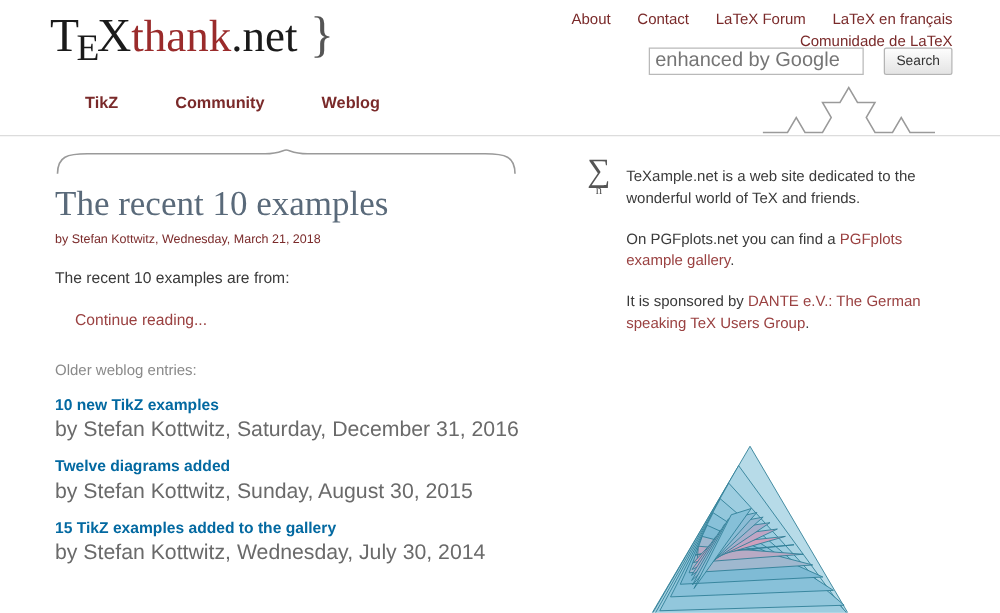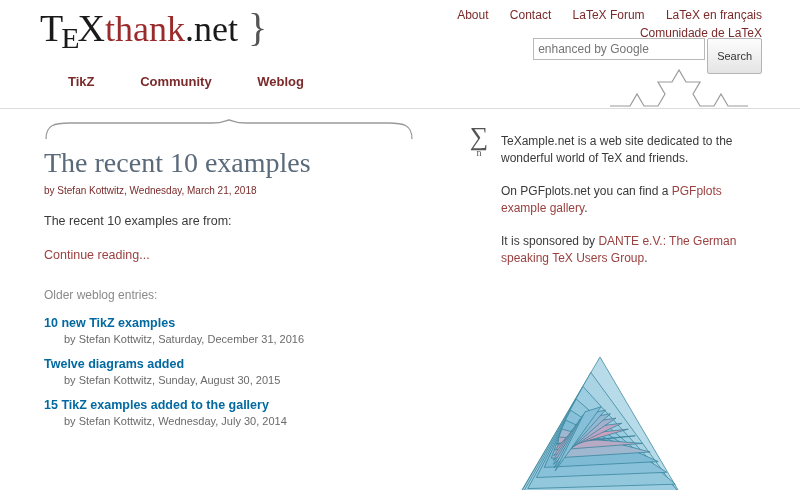--- a/index.html
+++ b/index.html
@@ -69,29 +69,29 @@
     right: 38px;
     top: 38px;
     display: flex;
     align-items: stretch;
   }
   #search-input {
     width: 162px;
     height: 18px;
     border: 1px solid #b9b9b9;
     background: #ffffff;
-    font-size: 12px;
+    font-size: 16px;
     color: #8a8a8a;
     padding: 1px 4px;
     box-sizing: content-box;
     outline: none;
   }
   #search-button {
-    margin-left: 2px;
-    height: 36px;
+    margin-left: 16px;
+    height: 22px;
     padding: 0 9px;
     font-size: 11px;
     color: #333;
     background: linear-gradient(#fdfdfd, #e4e4e4);
     border: 1px solid #b4b4b4;
     border-radius: 2px;
     cursor: pointer;
   }
 
   #mainnav {
@@ -160,42 +160,41 @@
     width: 350px;
   }
 
   a.link-red {
     color: #9a4141;
     text-decoration: none;
   }
 
   .continue {
     font-size: 12.5px;
-    margin: 0 0 26px 4px;
+    margin: 0 0 26px 20px;
   }
 
   .older-label {
     font-size: 12px;
     color: #8a8a8a;
     margin: 0 0 14px 4px;
   }
 
   .entry { margin: 0 0 12px 4px; }
   .entry-title {
     font-size: 12.5px;
     font-weight: bold;
     color: #0369a1;
     text-decoration: none;
     display: block;
     margin-bottom: 3px;
   }
   .entry-meta {
-    font-size: 11px;
+    font-size: 17px;
     color: #6a6a6a;
-    margin-left: 20px;
   }
 
   
   #right-col {
     position: absolute;
     left: 465px;
     top: 12px;
     width: 300px;
   }
 

